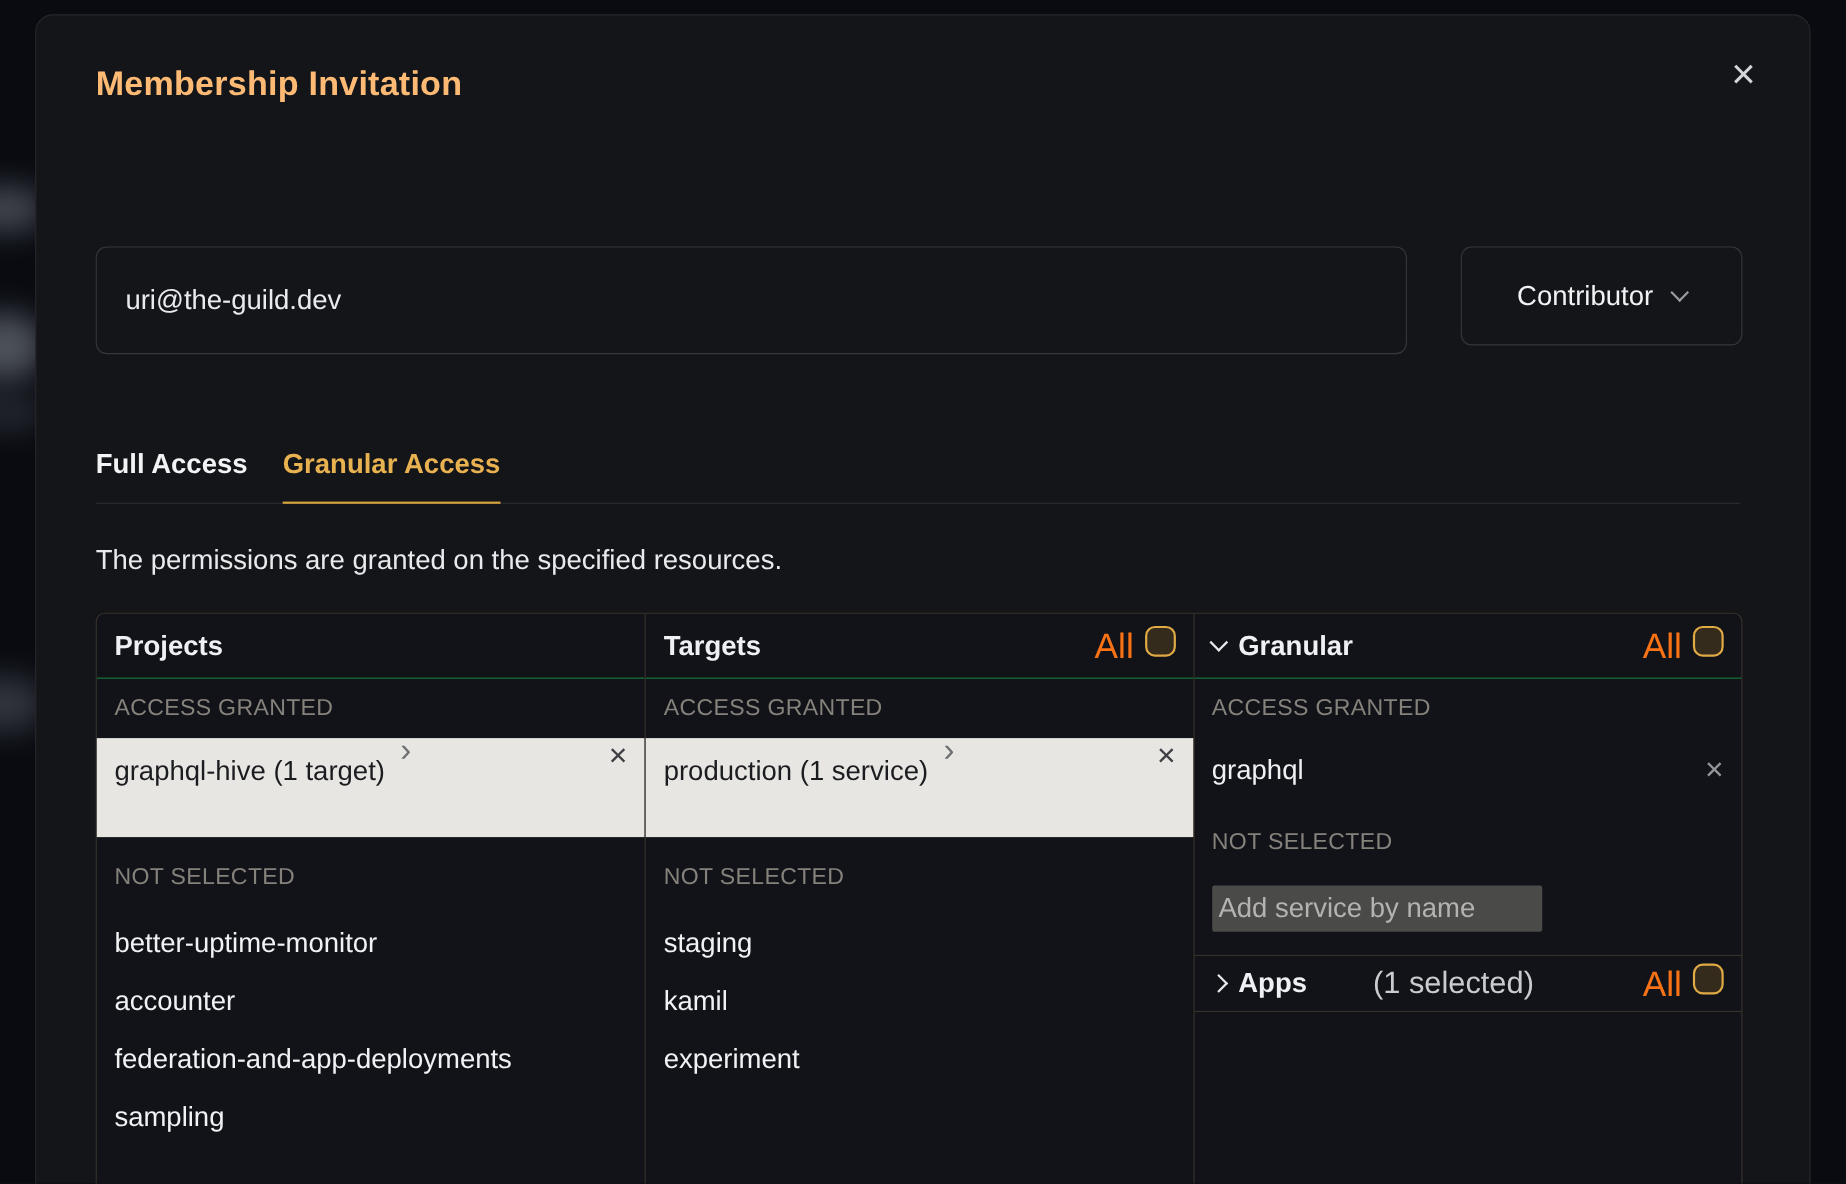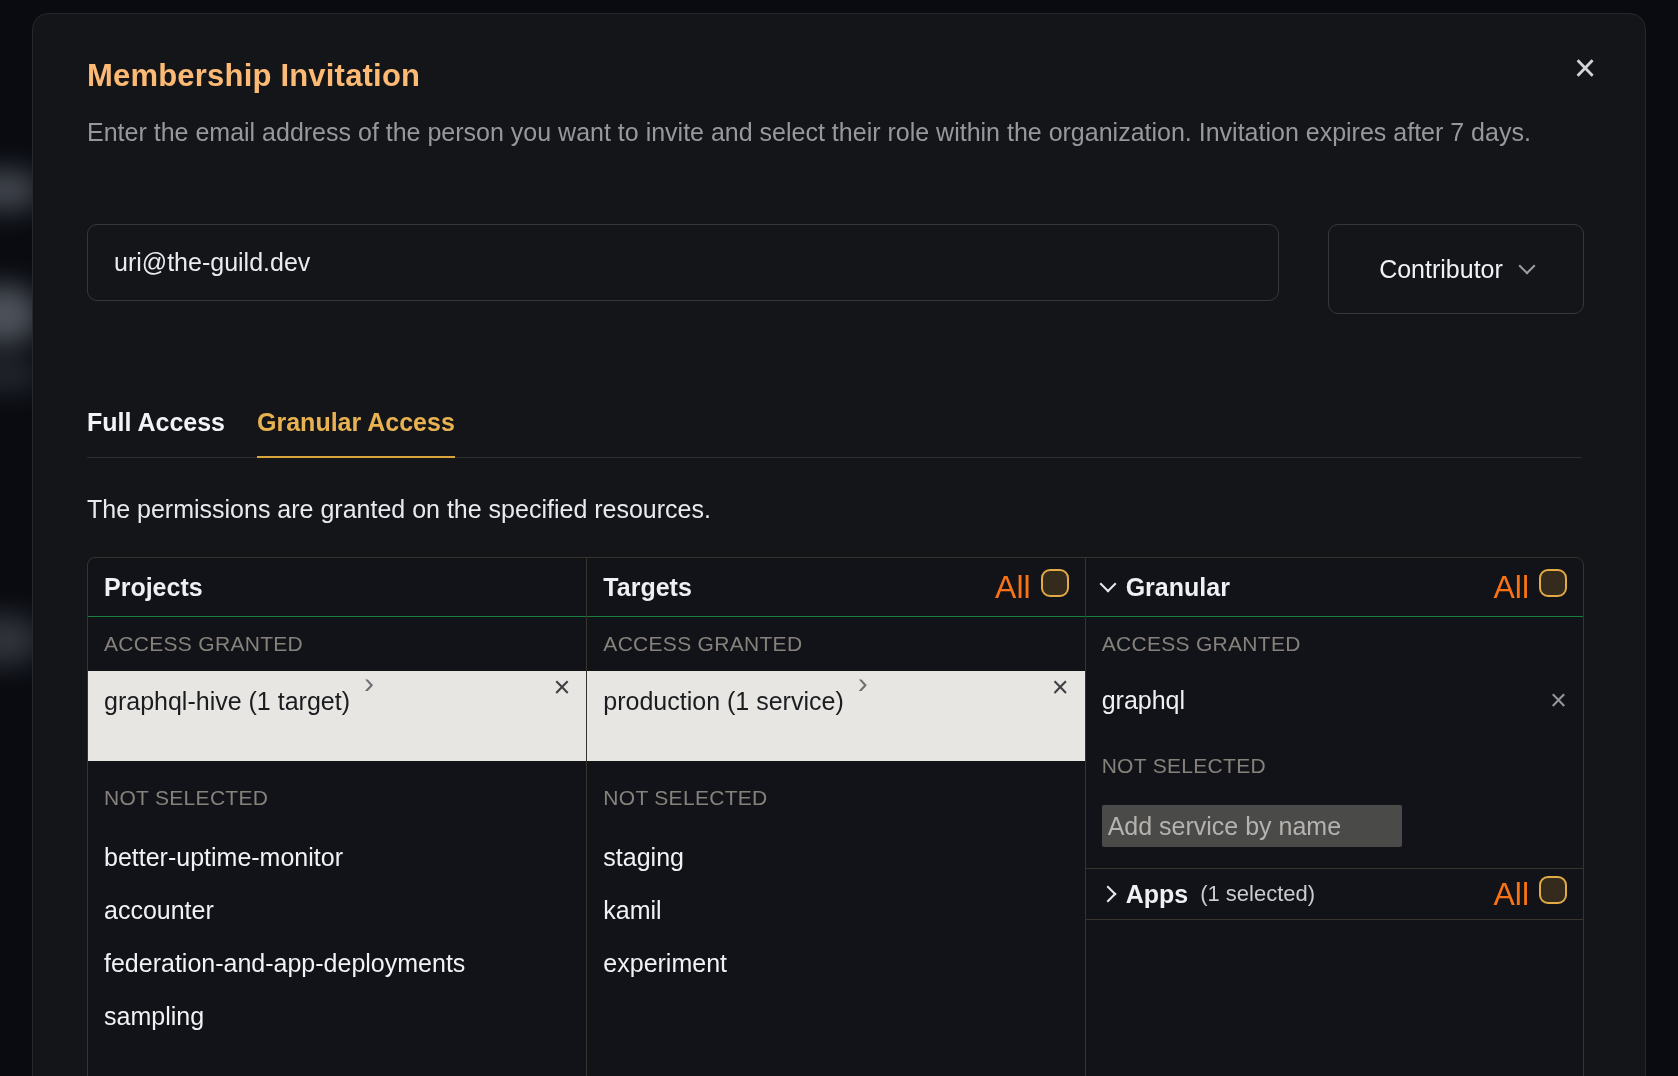--- a/index.html
+++ b/index.html
@@ -29,21 +29,21 @@
   }
   .title{
     position:absolute;left:54px;top:44px;
     font-size:31px;font-weight:700;color:#fdba74;letter-spacing:.2px;
   }
   .desc{
     position:absolute;left:54px;top:100px;width:1500px;
     font-size:25px;line-height:37px;color:#97989d;
   }
   .email-input{
-    position:absolute;left:54px;top:210px;width:1192px;height:77px;
+    position:absolute;left:54px;top:210px;width:1192px;height:98px;
     box-sizing:border-box;background:transparent;border:1px solid #36373c;border-radius:10px;
     color:#e9ebee;font-size:25px;padding:0 26px;outline:none;
     font-family:"Liberation Sans", sans-serif;
   }
   .role-select{
     position:absolute;left:1295px;top:210px;width:256px;height:90px;
     box-sizing:border-box;border:1px solid #36373c;border-radius:10px;
     display:flex;align-items:center;justify-content:center;gap:18px;
     color:#f0f2f4;font-size:25px;font-weight:500;cursor:pointer;
   }
@@ -106,38 +106,37 @@
     font-family:"Liberation Sans", sans-serif;
   }
   .add-input::placeholder{color:#b5b3af;opacity:1;}
   .apps-row{
     margin-top:21px;height:52px;flex:none;box-sizing:border-box;
     border-top:1px solid #38342c;border-bottom:1px solid #38342c;
     display:flex;align-items:center;padding:0 16px;gap:12px;cursor:pointer;
   }
   .apps-row .chev{color:#e7e9ec;width:10px;height:10px;border-width:2.5px;}
   .apps-title{font-size:25px;font-weight:700;color:#eef0f3;}
-  .apps-count{font-size:22px;color:#c9cbce;}
+  .apps-count{font-size:28px;color:#c9cbce;margin-left:48px;}
 </style>
 </head>
 <body>
 
 <div class="bg-strip">
   <div class="blob b1"></div>
   <div class="blob b2"></div>
   <div class="blob b3"></div>
   <div class="blob b4"></div>
 </div>
 
 <div class="modal">
 
   <div class="close-btn">×</div>
 
   <div class="title">Membership Invitation</div>
-  <div class="desc">Enter the email address of the person you want to invite and select their role within the organization. Invitation expires after 7 days.</div>
 
   <input class="email-input" type="text" value="uri@the-guild.dev" style="">
 
   <div class="role-select">
     <span>Contributor</span>
     <span class="chev down"></span>
   </div>
 
   <div class="tabs">
     <div class="tab">Full Access</div>

